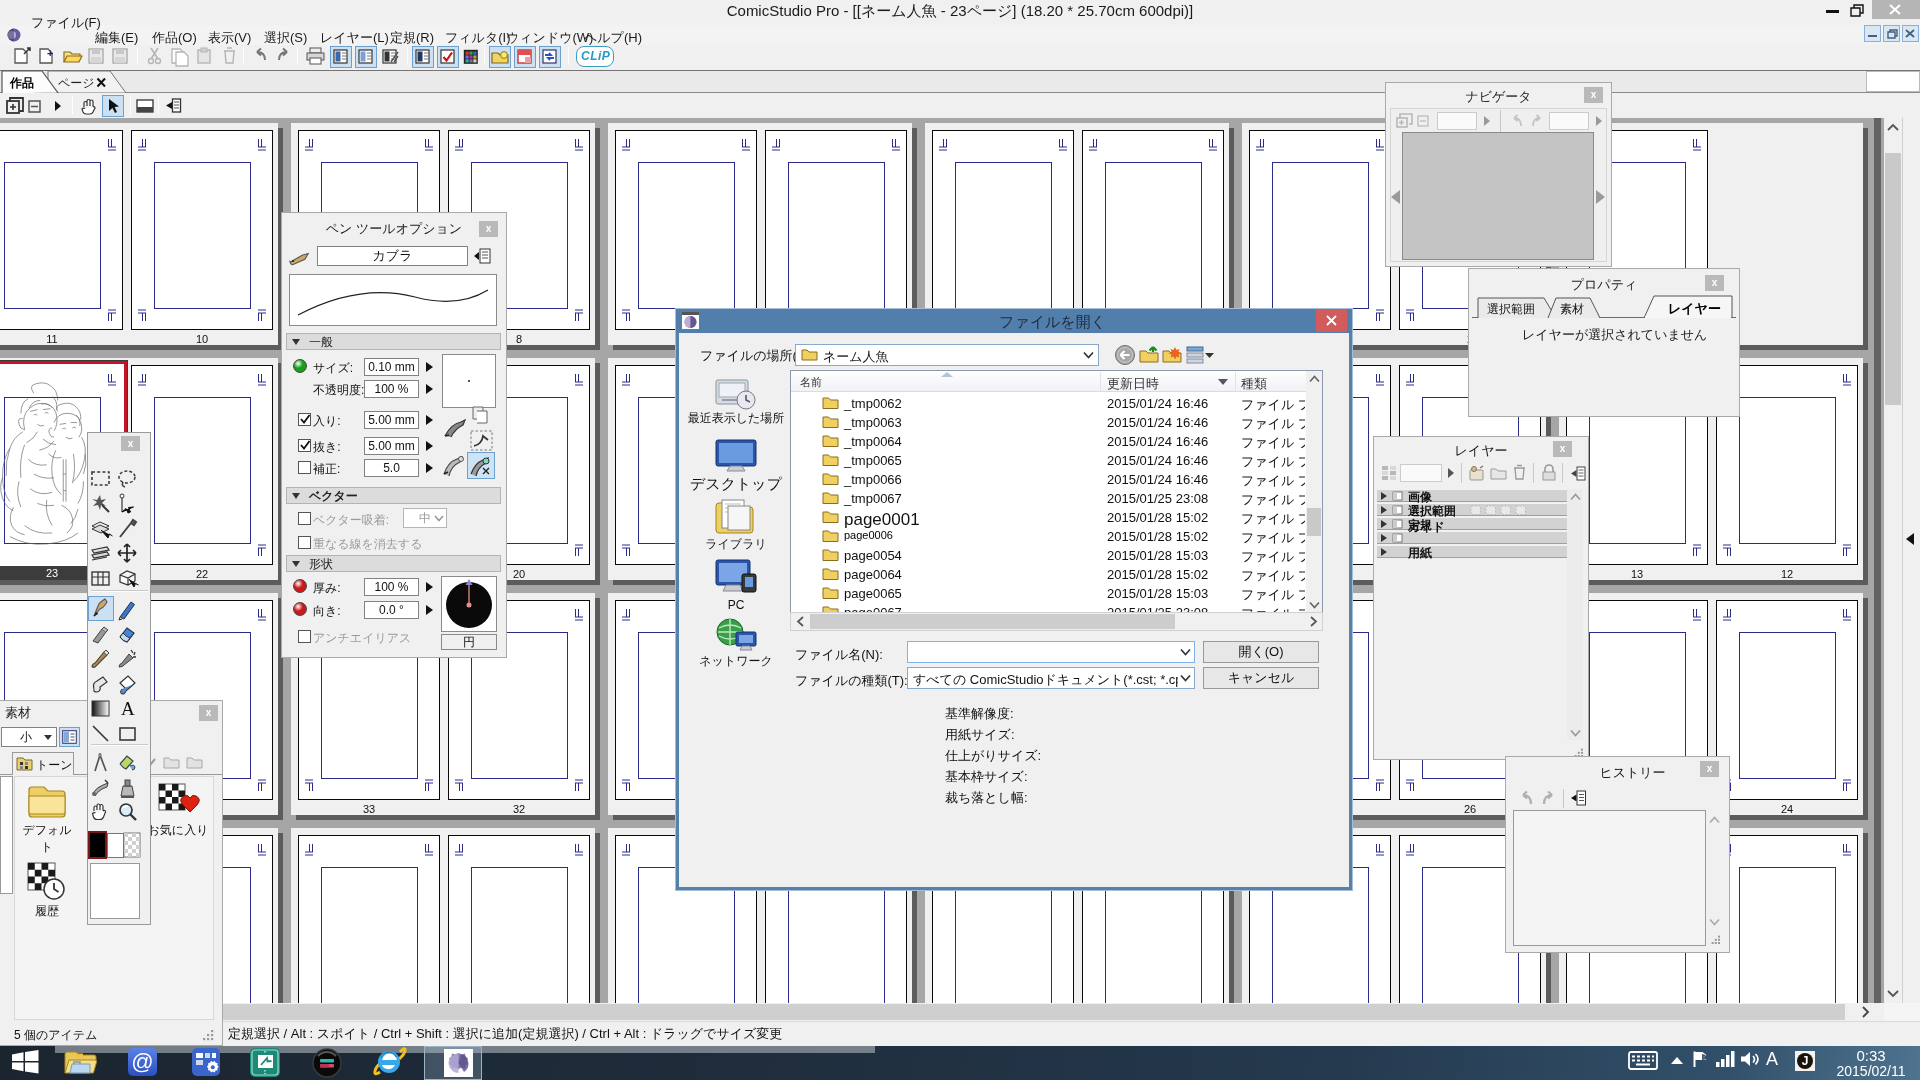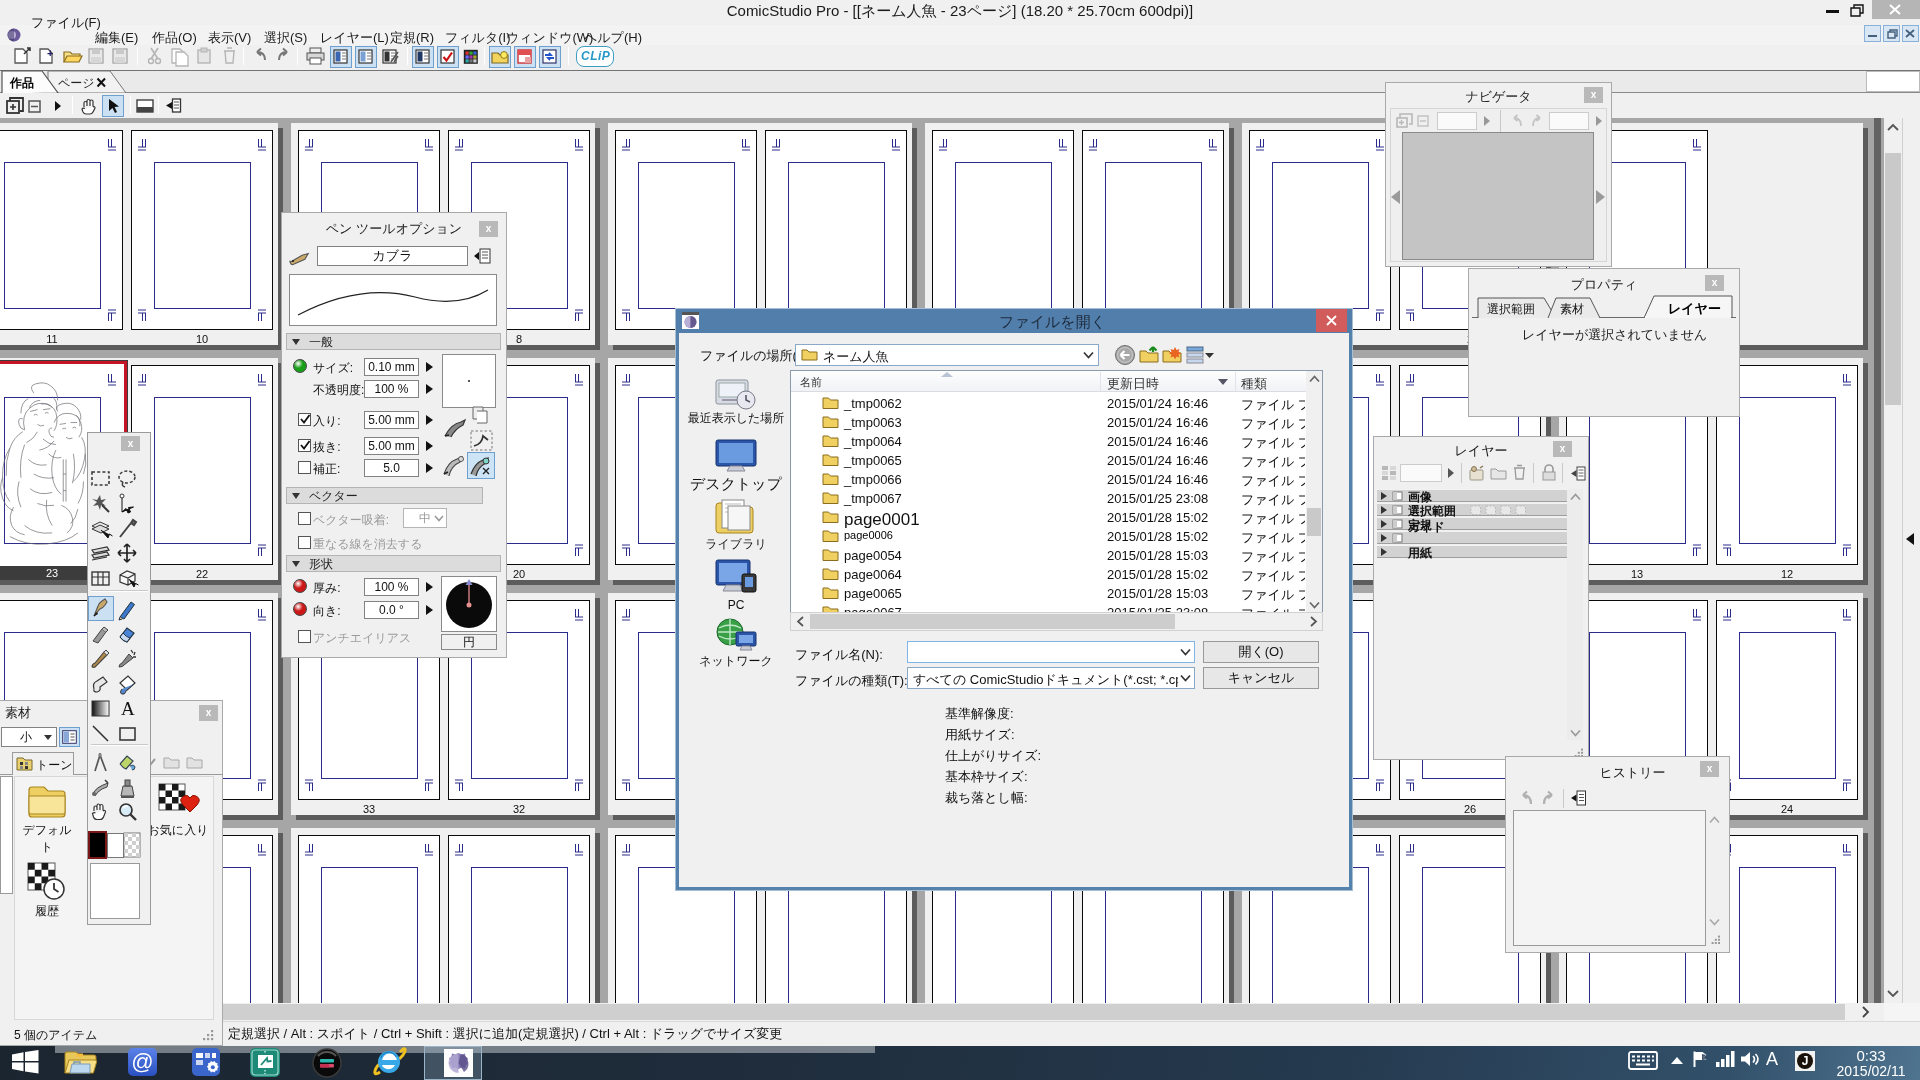--- a/index.html
+++ b/index.html
@@ -977,21 +977,21 @@
     <path d="M3 21 q4-12 13-15 l5-2 -2 5 q-9 4-11 14" fill="#bbb" stroke="#444" stroke-width="1.2"></path>
     <path d="M3 21 l4-2" stroke="#222" stroke-width="1.6"></path>
     <circle cx="20" cy="6" r="2.5" fill="#ddd" stroke="#555"></circle>
   </svg>
 <div class="bluebtn" style="left:467px;top:452px;width:28px;height:27px;background:#cde3f6;"></div>
 <svg style="left:469px;top:454px;" width="25" height="24">
     <path d="M2 20 q4-11 12-14 l5-2 -2 5 q-8 4-10 13" fill="#999" stroke="#333" stroke-width="1.2"></path>
     <circle cx="17" cy="7" r="3" fill="#7fd4c8" stroke="#333"></circle>
     <path d="M14 14 l6 6 M20 14 l-6 6" stroke="#222" stroke-width="1.4"></path>
   </svg>
-<div class="sect" style="left:286px;top:487px;width:197px;height:17px;line-height:16px;"><span style="margin-left:22px;">ベクター</span></div>
+<div class="sect" style="left:286px;top:487px;width:215px;height:17px;line-height:16px;font-weight:bold;"><span style="margin-left:22px;">ベクター</span></div>
 <div class="tri" style="left:292px;top:493px;border-top:6px solid #333;border-left:4px solid transparent;border-right:4px solid transparent;"></div>
 <div class="cb" style="left:298px;top:512px;"></div>
 <div class="glbl" style="left:313px;top:512px;">ベクター吸着:</div>
 <div class="inp" style="left:403px;top:508px;width:44px;height:20px;line-height:18px;color:#9a9a9a;border-color:#b5b5b5;">中</div>
 <svg style="left:434px;top:515px;" width="10" height="7">
     <path d="M1 1 L5 5.5 L9 1" stroke="#9a9a9a" stroke-width="1.6" fill="none"></path>
   </svg>
 <div class="cb" style="left:298px;top:536px;"></div>
 <div class="glbl" style="left:313px;top:536px;">重なる線を消去する</div>
 <div class="sect" style="left:286px;top:555px;width:215px;height:17px;line-height:16px;"><span style="margin-left:22px;">形状</span></div>

